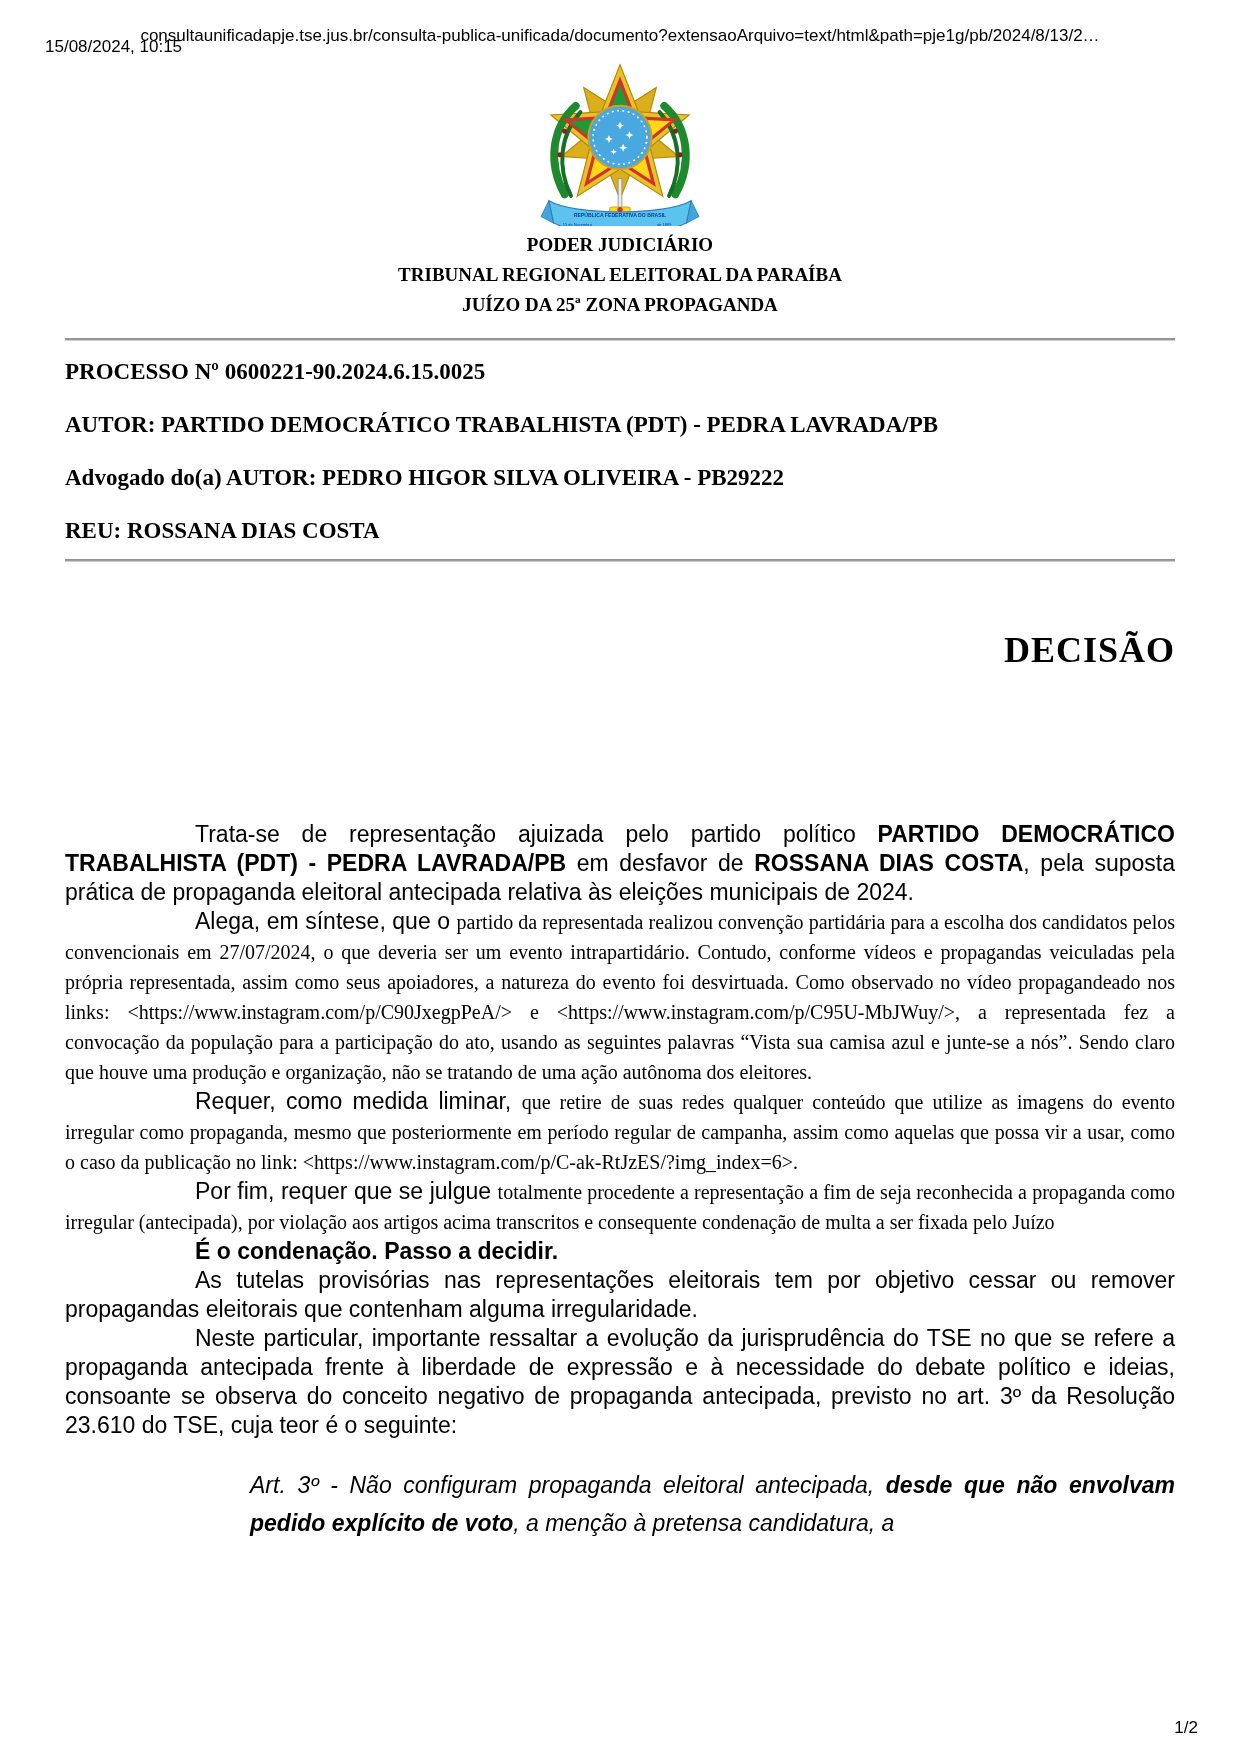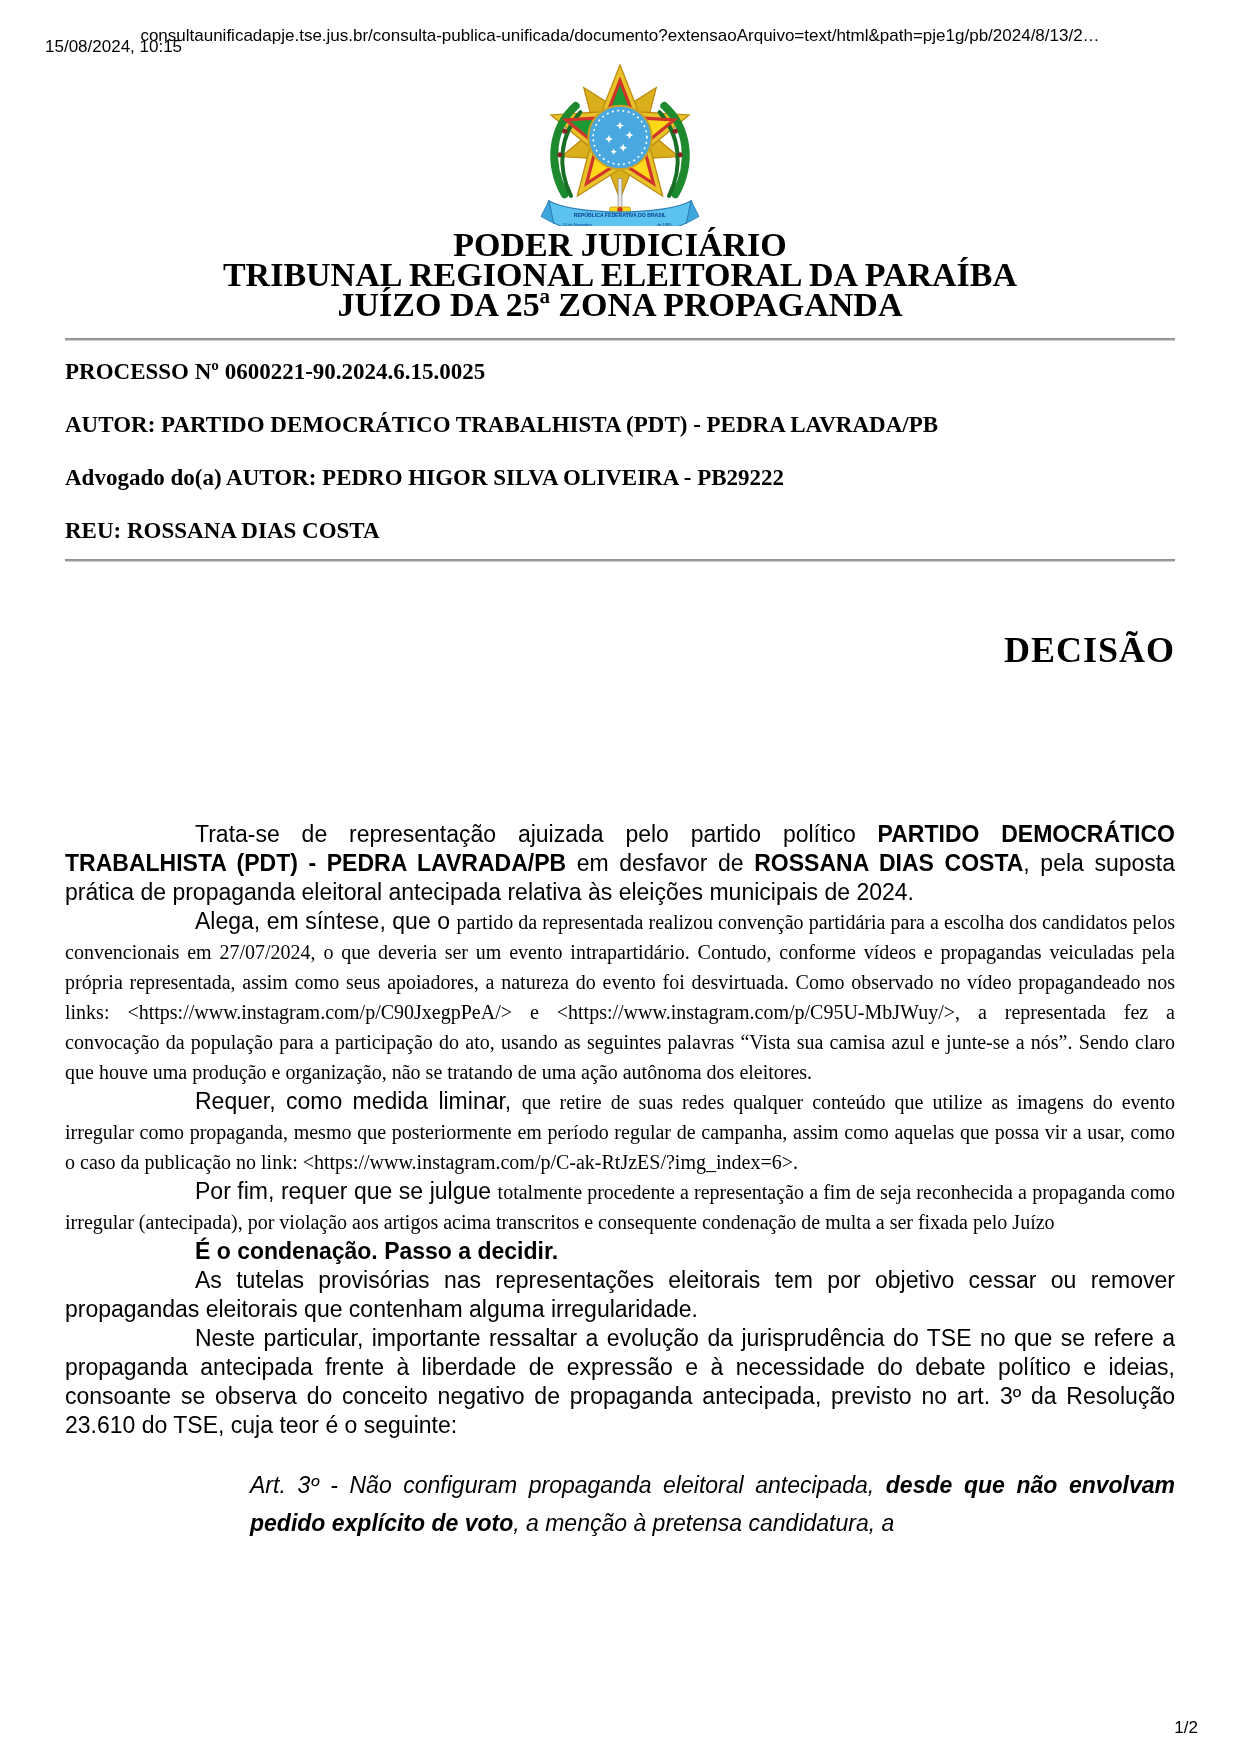--- a/index.html
+++ b/index.html
@@ -29,21 +29,21 @@
   .content{margin:0 65px;}
 
   .emblem{width:168px;height:166px;margin:60px auto 0 auto;}
   .emblem svg{display:block;width:100%;height:100%;}
 
   .court-header{
     margin-top:4px;
     text-align:center;
     font-family:"Liberation Serif","DejaVu Serif",serif;
     font-weight:bold;
-    font-size:34px;
+    font-size:19px;
     line-height:30px;
   }
   .rule{
     border:none;height:3px;margin:0;
     background:linear-gradient(to bottom,#8f8f8f 0,#9c9c9c 55%,#e9e9e9 100%);
   }
   .rule-1{margin-top:18px;}
   .rule-2{margin-top:12px;}
 
   .case-block{

